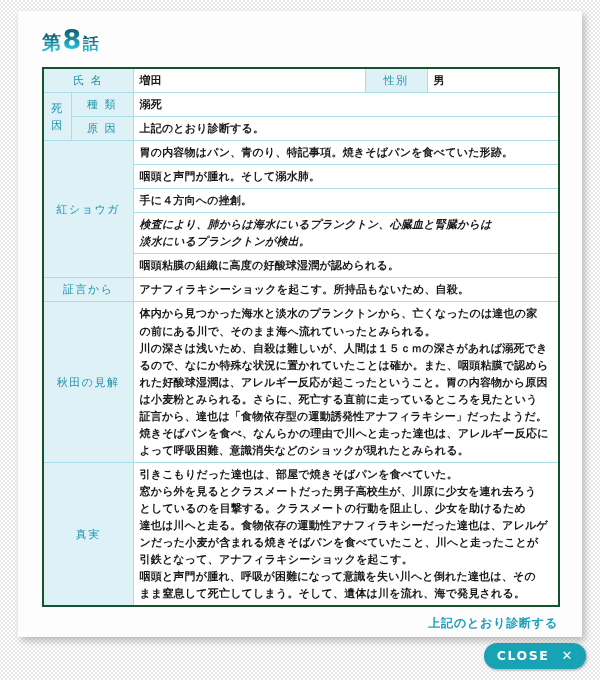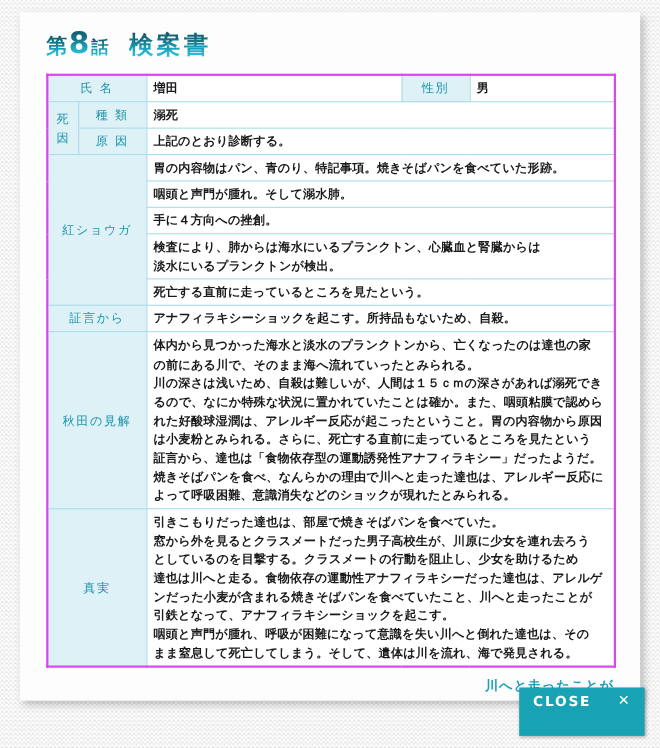--- a/index.html
+++ b/index.html
@@ -48,21 +48,21 @@
   #t-num   { font-size: 27px; padding: 0 1px; }
   #t-wa    { font-size: 16px; padding-right: 18px; }
   #t-name  { font-size: 22px; letter-spacing: 3px; }
 
   
   #doc-table {
     position: absolute;
     left: 24px; top: 56px;
     width: 516px;
     border-collapse: collapse;
-    border: 2px solid #d946ef;
+    border: 2px solid #14532d;
     table-layout: fixed;
     background: #ffffff;
     padding-left: 33px;
   }
   #doc-table td {
     border: 1px solid #a9dde8;
     padding: 3px 6px;
     vertical-align: middle;
     font-size: 11px;
     line-height: 1.55;
@@ -82,21 +82,21 @@
     font-size: 11.5px;
     text-align: center;
     letter-spacing: 1px;
     line-height: 1.15;
   }
   td.val {
     color: #1a1a1a;
     font-weight: bold;
     letter-spacing: 0.2px;
   }
-  td.val.multi { line-height: 1.58; padding: 4px 7px; }
+  td.val.multi { line-height: 1.58; padding: 4px 7px; font-style: italic; }
   td.val.big   { padding: 6px 7px; line-height: 1.62; }
   .vline { display: block; }
 
   
   #diagnose-link {
     position: absolute;
     right: 24px; top: 604px;
     font-size: 12px;
     color: #1a9fba;
     letter-spacing: 0.8px;
@@ -106,39 +106,39 @@
 
   
   #close-button {
     position: absolute;
     right: 14px; bottom: 11px;
     background: #18a3b5;
     color: #ffffff;
     font-size: 12.5px;
     font-weight: bold;
     letter-spacing: 1.6px;
-    padding: 5px 12px 24px 13px;
+    padding: 5px 12px 6px 13px;
     display: flex;
     align-items: center;
-    gap: 24px;
+    gap: 12px;
     cursor: pointer;
     box-shadow: 1px 1px 3px rgba(0,0,0,0.35);
+    border-radius: 13px;
   }
   #close-x { font-size: 13px; font-weight: bold; line-height: 1; }
 </style>
 </head>
 <body>
 
 <div id="card">
 
   <div id="title-row">
     <span class="title-seg" id="t-dai">第</span>
     <span class="title-seg" id="t-num">8</span>
     <span class="title-seg" id="t-wa">話</span>
-    <span class="title-seg" id="t-name">検案書</span>
   </div>
 
   <table id="doc-table">
     <colgroup>
       <col style="width:28px">
         <col style="width:62px">
         <col style="width:232px">
       <col style="width:62px">
         <col style="width:132px">
     </colgroup>
@@ -171,21 +171,21 @@
         <td class="val" colspan="3">咽頭と声門が腫れ。そして溺水肺。</td>
       </tr>
       <tr>
         <td class="val" colspan="3">手に４方向への挫創。</td>
       </tr>
       <tr>
         <td class="val multi" colspan="3" style="white-space:pre-line">検査により、肺からは海水にいるプランクトン、心臓血と腎臓からは
 淡水にいるプランクトンが検出。</td>
       </tr>
       <tr>
-        <td class="val" colspan="3">死亡する直前に走っているところを見たという。</td>
+        <td class="val" colspan="3">咽頭粘膜の組織に高度の好酸球湿潤が認められる。</td>
       </tr>
 
       <tr>
         <td class="lbl" colspan="2">証言から</td>
         <td class="val" colspan="3">アナフィラキシーショックを起こす。所持品もないため、自殺。</td>
       </tr>
 
       <tr>
         <td class="lbl" colspan="2">秋田の見解</td>
         <td class="val big" colspan="3" style="white-space:pre-line">体内から見つかった海水と淡水のプランクトンから、亡くなったのは達也の家
@@ -206,19 +206,19 @@
 としているのを目撃する。クラスメートの行動を阻止し、少女を助けるため
 達也は川へと走る。食物依存の運動性アナフィラキシーだった達也は、アレルゲ
 ンだった小麦が含まれる焼きそばパンを食べていたこと、川へと走ったことが
 引鉄となって、アナフィラキシーショックを起こす。
 咽頭と声門が腫れ、呼吸が困難になって意識を失い川へと倒れた達也は、その
 まま窒息して死亡してしまう。そして、遺体は川を流れ、海で発見される。</td>
       </tr>
     </tbody>
   </table>
 
-  <div id="diagnose-link">川へと走ったことが</div>
+  <div id="diagnose-link">上記のとおり診断する</div>
 </div>
 
 <div id="close-button">
   <span>CLOSE</span>
   <span id="close-x">✕</span>
 </div>
 
 </body></html>

